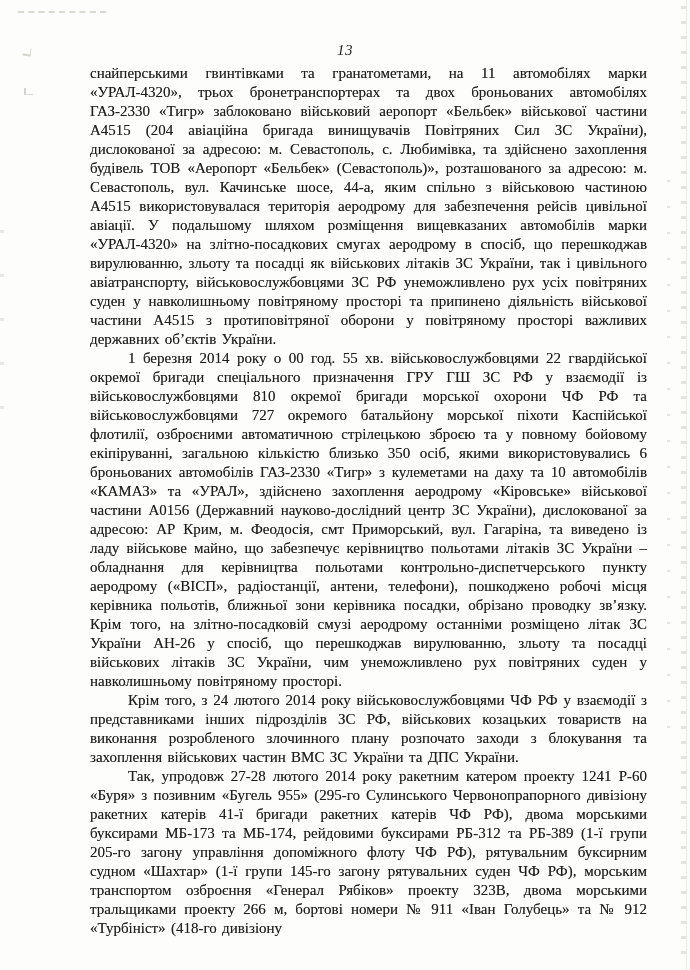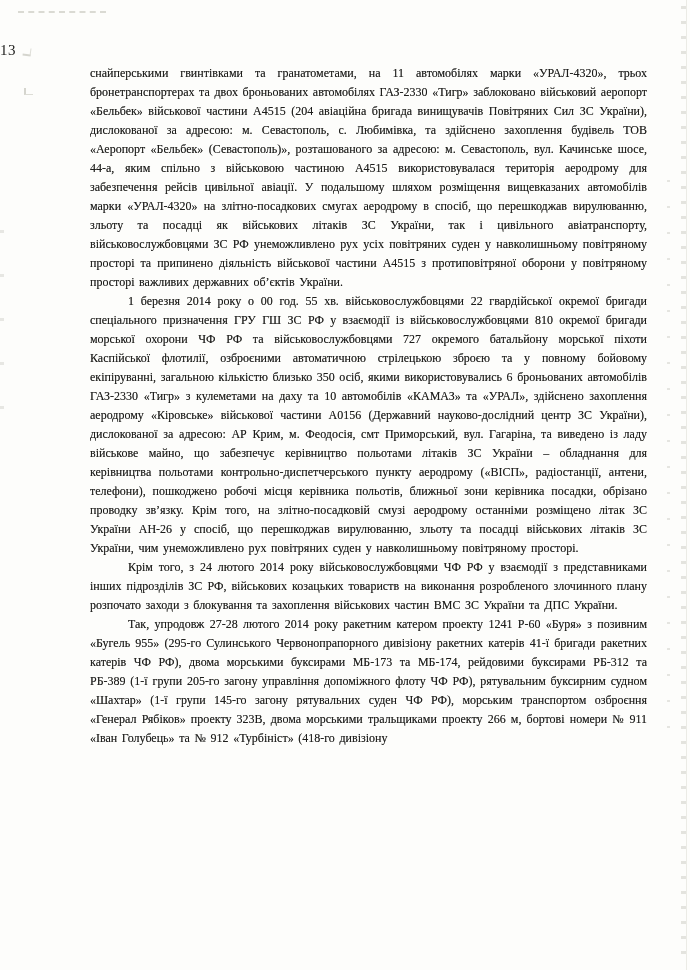--- a/index.html
+++ b/index.html
@@ -17,31 +17,33 @@
   .page {
     position: absolute;
     inset: 0;
     background: #fdfdfb;
   }
   .page-number {
     position: absolute;
     top: 42px;
     left: 0;
     width: 100%;
+    text-align: center;
     font-size: 15px;
     color: #222220;
     letter-spacing: 0.5px;
+    font-style: italic;
   }
   .doc-body {
     position: absolute;
     left: 90px;
     top: 64px;
     width: 557px;
     color: #1e1e1c;
-    font-size: 12px;
+    font-size: 15px;
     line-height: 19px;
     text-align: justify;
     word-spacing: 1.6px;
     text-shadow: 0 0 0.4px rgba(30,30,28,0.55);
   }
   .doc-body p.para {
     margin: 0;
   }
   .doc-body p.para.indent {
     text-indent: 38px;

